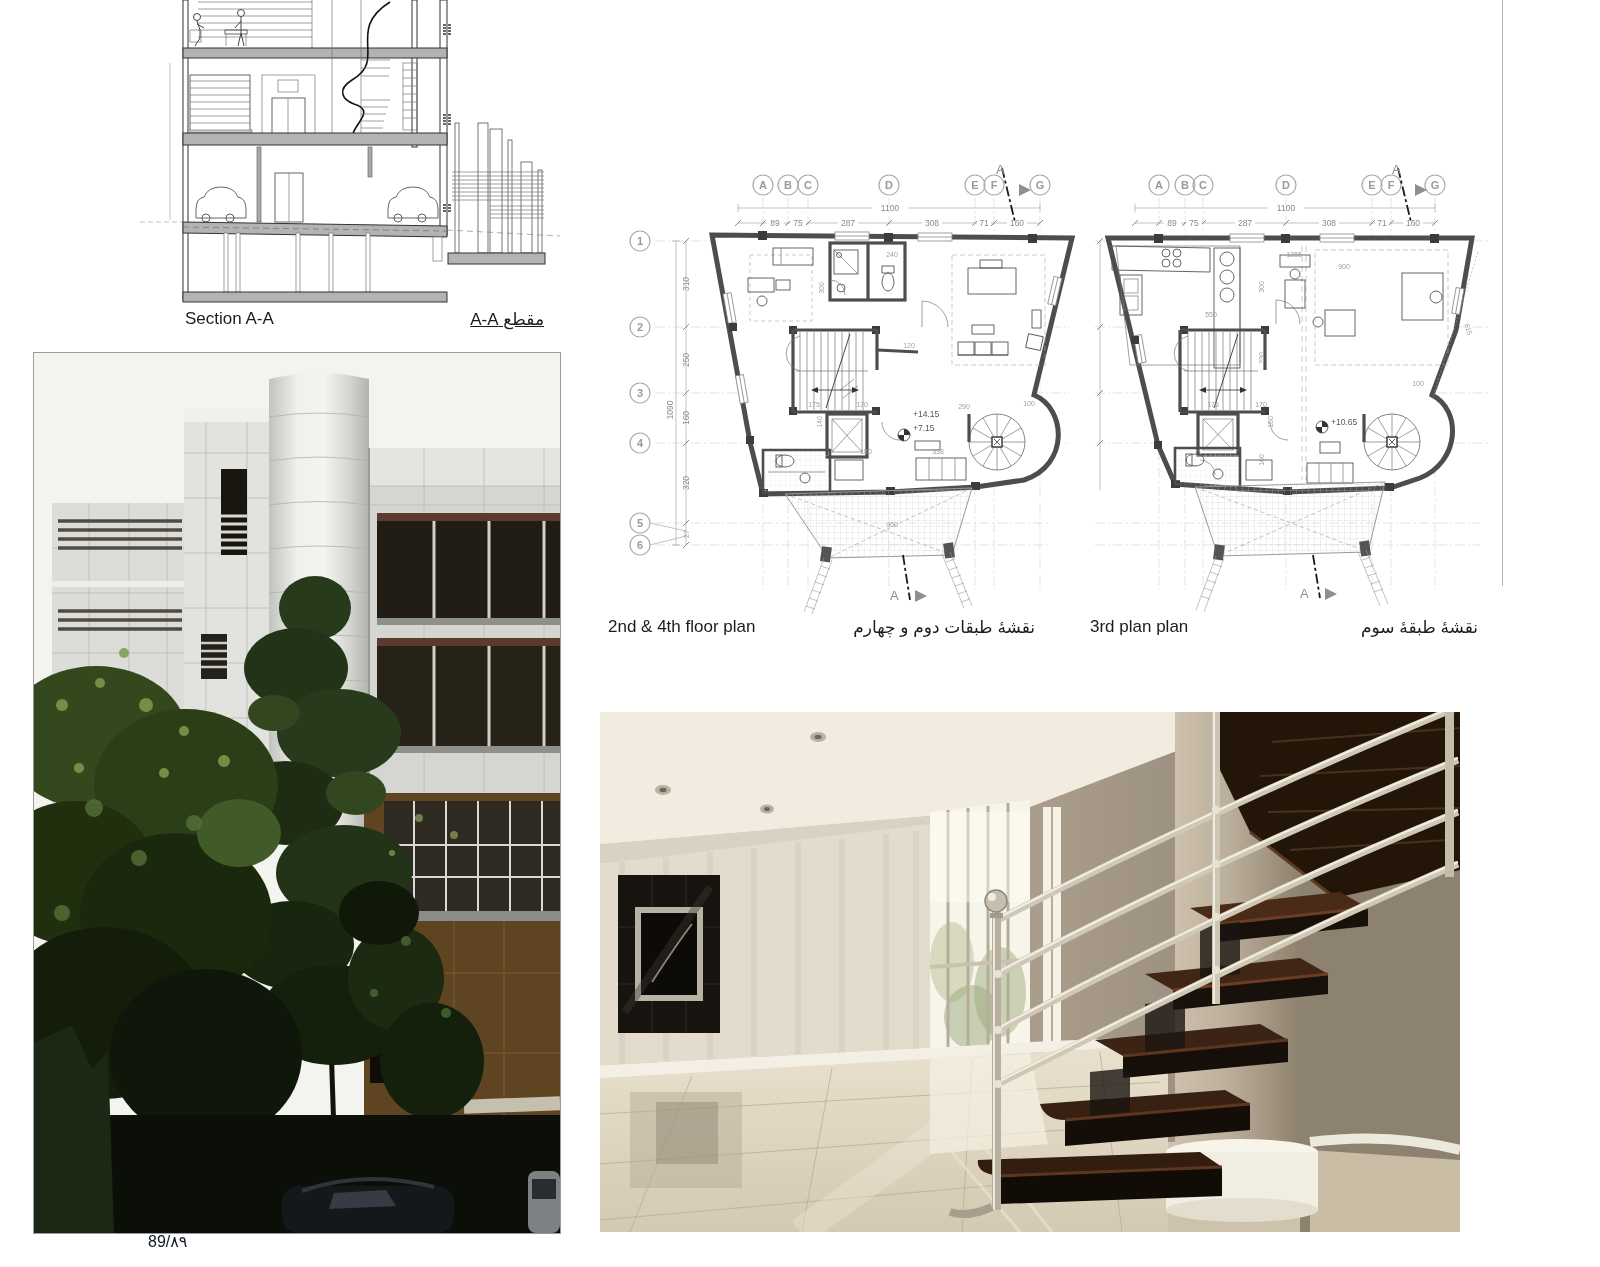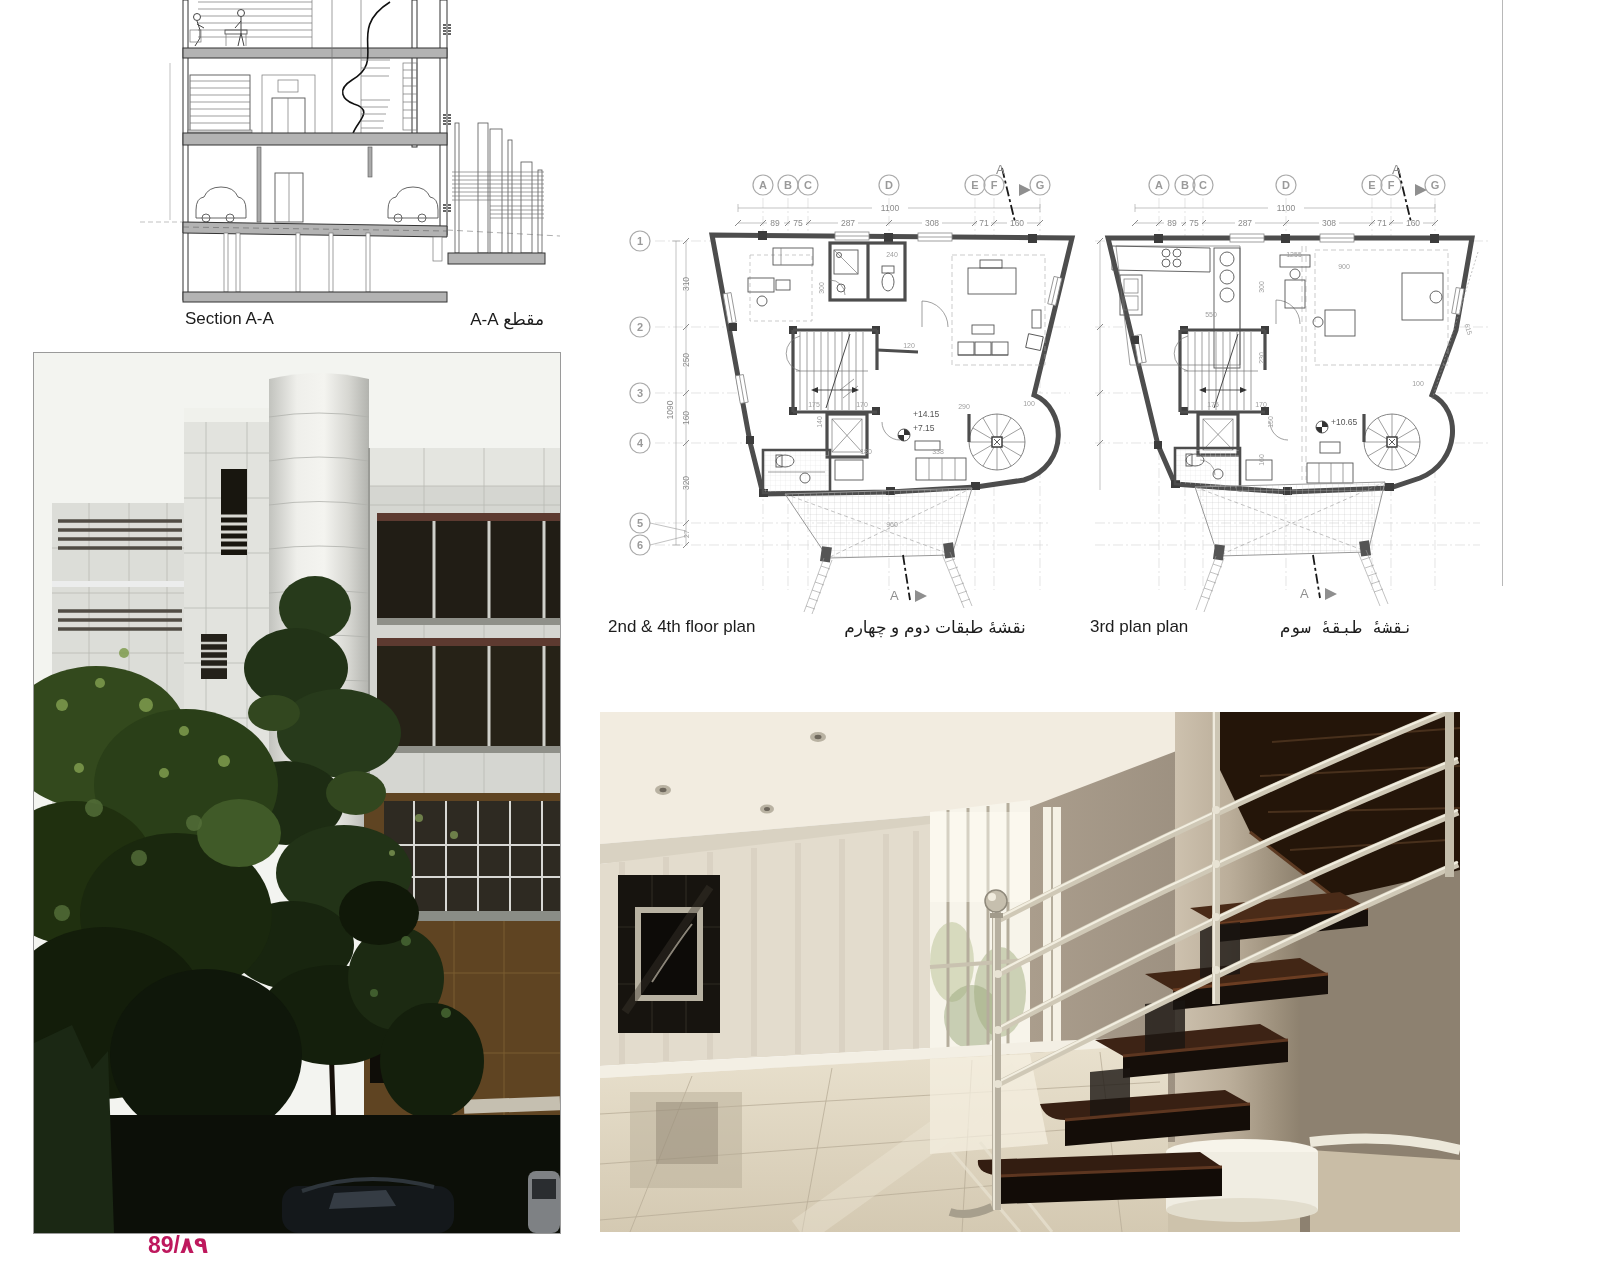--- a/index.html
+++ b/index.html
@@ -1,21 +1,21 @@
 <!DOCTYPE html>
 <html><head>
 <meta charset="utf-8">
 <style>
   html,body{margin:0;padding:0;background:#e9e9e9;}
   .page{position:relative;width:1600px;height:1267px;background:#fff;overflow:hidden;
         font-family:"Liberation Sans","DejaVu Sans",sans-serif;}
   .abs{position:absolute;}
   .cap{position:absolute;font-size:17px;color:#1c1c1c;white-space:nowrap;}
   .fa{direction:rtl;}
-  .pageno{position:absolute;font-size:23px;color:#be185d;letter-spacing:1px;font-weight:bold;}
+  .pageno{position:absolute;font-size:16px;color:#0f172a;letter-spacing:1px;}
   .divider{position:absolute;background:#b8b8b8;}
   svg text{font-family:"Liberation Sans","DejaVu Sans",sans-serif;}
   .bub{font-size:11px;font-weight:bold;fill:#9a9a9a;text-anchor:middle;}
   .dimt{font-size:8.5px;fill:#8a8a8a;text-anchor:middle;}
   .dims{font-size:7px;fill:#9e9e9e;text-anchor:middle;}
   .lvl{font-size:8.5px;fill:#555;}
   .secA{font-size:13px;fill:#8f8f8f;}
   .wall{fill:#fff;stroke:#4d4d4d;stroke-width:5;stroke-linejoin:miter;}
   .part{stroke:#4d4d4d;stroke-width:3.2;fill:none;}
   .thin{stroke:#777;stroke-width:.7;fill:none;}
@@ -124,21 +124,21 @@
         <rect x="381" y="162" width="11" height="91"></rect>
         <rect x="398" y="170" width="4" height="83"></rect>
       </g>
       <path class="thin" d="M312,172 H404 M312,176 H404 M312,180 H404 M312,184 H404 M312,188 H404 M312,192 H404 M312,196 H404 M312,200 H404"></path>
       <path class="thin" d="M350,206 H404 M350,210 H404 M350,214 H404 M350,218 H404"></path>
       <line x1="307" y1="230" x2="420" y2="236" stroke="#777" stroke-width=".6" stroke-dasharray="6 4"></line>
       <rect x="308" y="253" width="97" height="11" fill="#b3b3b3" stroke="#333"></rect>
     </g>
   </svg>
   <div class="cap" style="left:185px;top:309px;">Section A-A</div>
-  <div class="cap fa" style="left:420px;top:309px;width:124px;">مقطع A-A</div>
+  <div class="cap fa" style="left:420px;top:309px;width:124px;text-decoration:underline;">مقطع A-A</div>
 
   <svg class="abs" style="left:600px;top:160px;" width="480" height="460" viewBox="0 0 480 460">
     <defs>
       <pattern id="hatchL" width="6" height="6" patternUnits="userSpaceOnUse">
         <path d="M6,0 H0 V6" fill="none" stroke="#c9c9c9" stroke-width=".5"></path>
       </pattern>
       <pattern id="tileL" width="5" height="5" patternUnits="userSpaceOnUse">
         <path d="M5,0 H0 V5" fill="none" stroke="#e2e2e2" stroke-width=".5"></path>
       </pattern>
     </defs>
@@ -594,23 +594,23 @@
       <text x="181" y="247" class="dims">170</text>
       <text x="193" y="262" class="dims" transform="rotate(-90 193 262)">150</text>
       <text x="184" y="300" class="dims" transform="rotate(-90 184 300)">160</text>
       <text x="338" y="226" class="dims">100</text>
       <text x="386" y="170" class="dims" transform="rotate(72 386 170)">615</text>
       <path class="dimln" d="M398,92 L352,240" stroke-dasharray="2 2"></path>
     </g>
   </svg>
 
   <div class="cap" style="left:608px;top:617px;text-align:center;">2nd &amp; 4th floor plan</div>
-  <div class="cap fa" style="left:835px;top:617px;width:200px;text-align:center;">نقشهٔ طبقات دوم و چهارم</div>
+  <div class="cap fa" style="left:835px;top:617px;width:200px;text-align:right;">نقشهٔ طبقات دوم و چهارم</div>
   <div class="cap" style="left:1090px;top:617px;">3rd plan plan</div>
-  <div class="cap fa" style="left:1280px;top:617px;width:198px;text-align:left;font-family:Liberation Mono, monospace;">نقشهٔ طبقهٔ سوم</div>
+  <div class="cap fa" style="left:1280px;top:617px;width:198px;text-align:right;">نقشهٔ طبقهٔ سوم</div>
 
   <div class="divider" style="left:1502px;top:0;width:1px;height:586px;"></div>
 
   <div class="abs" style="left:33px;top:352px;width:526px;height:880px;border:1px solid #9a9a9a;background:#fff;">
   <svg width="526" height="880" viewBox="0 0 526 880">
     <defs>
       <linearGradient id="cylG" x1="0" y1="0" x2="1" y2="0">
         <stop offset="0" stop-color="#c2c3be"></stop>
             <stop offset=".28" stop-color="#efefeb"></stop>
         <stop offset=".55" stop-color="#f4f4f0"></stop>

